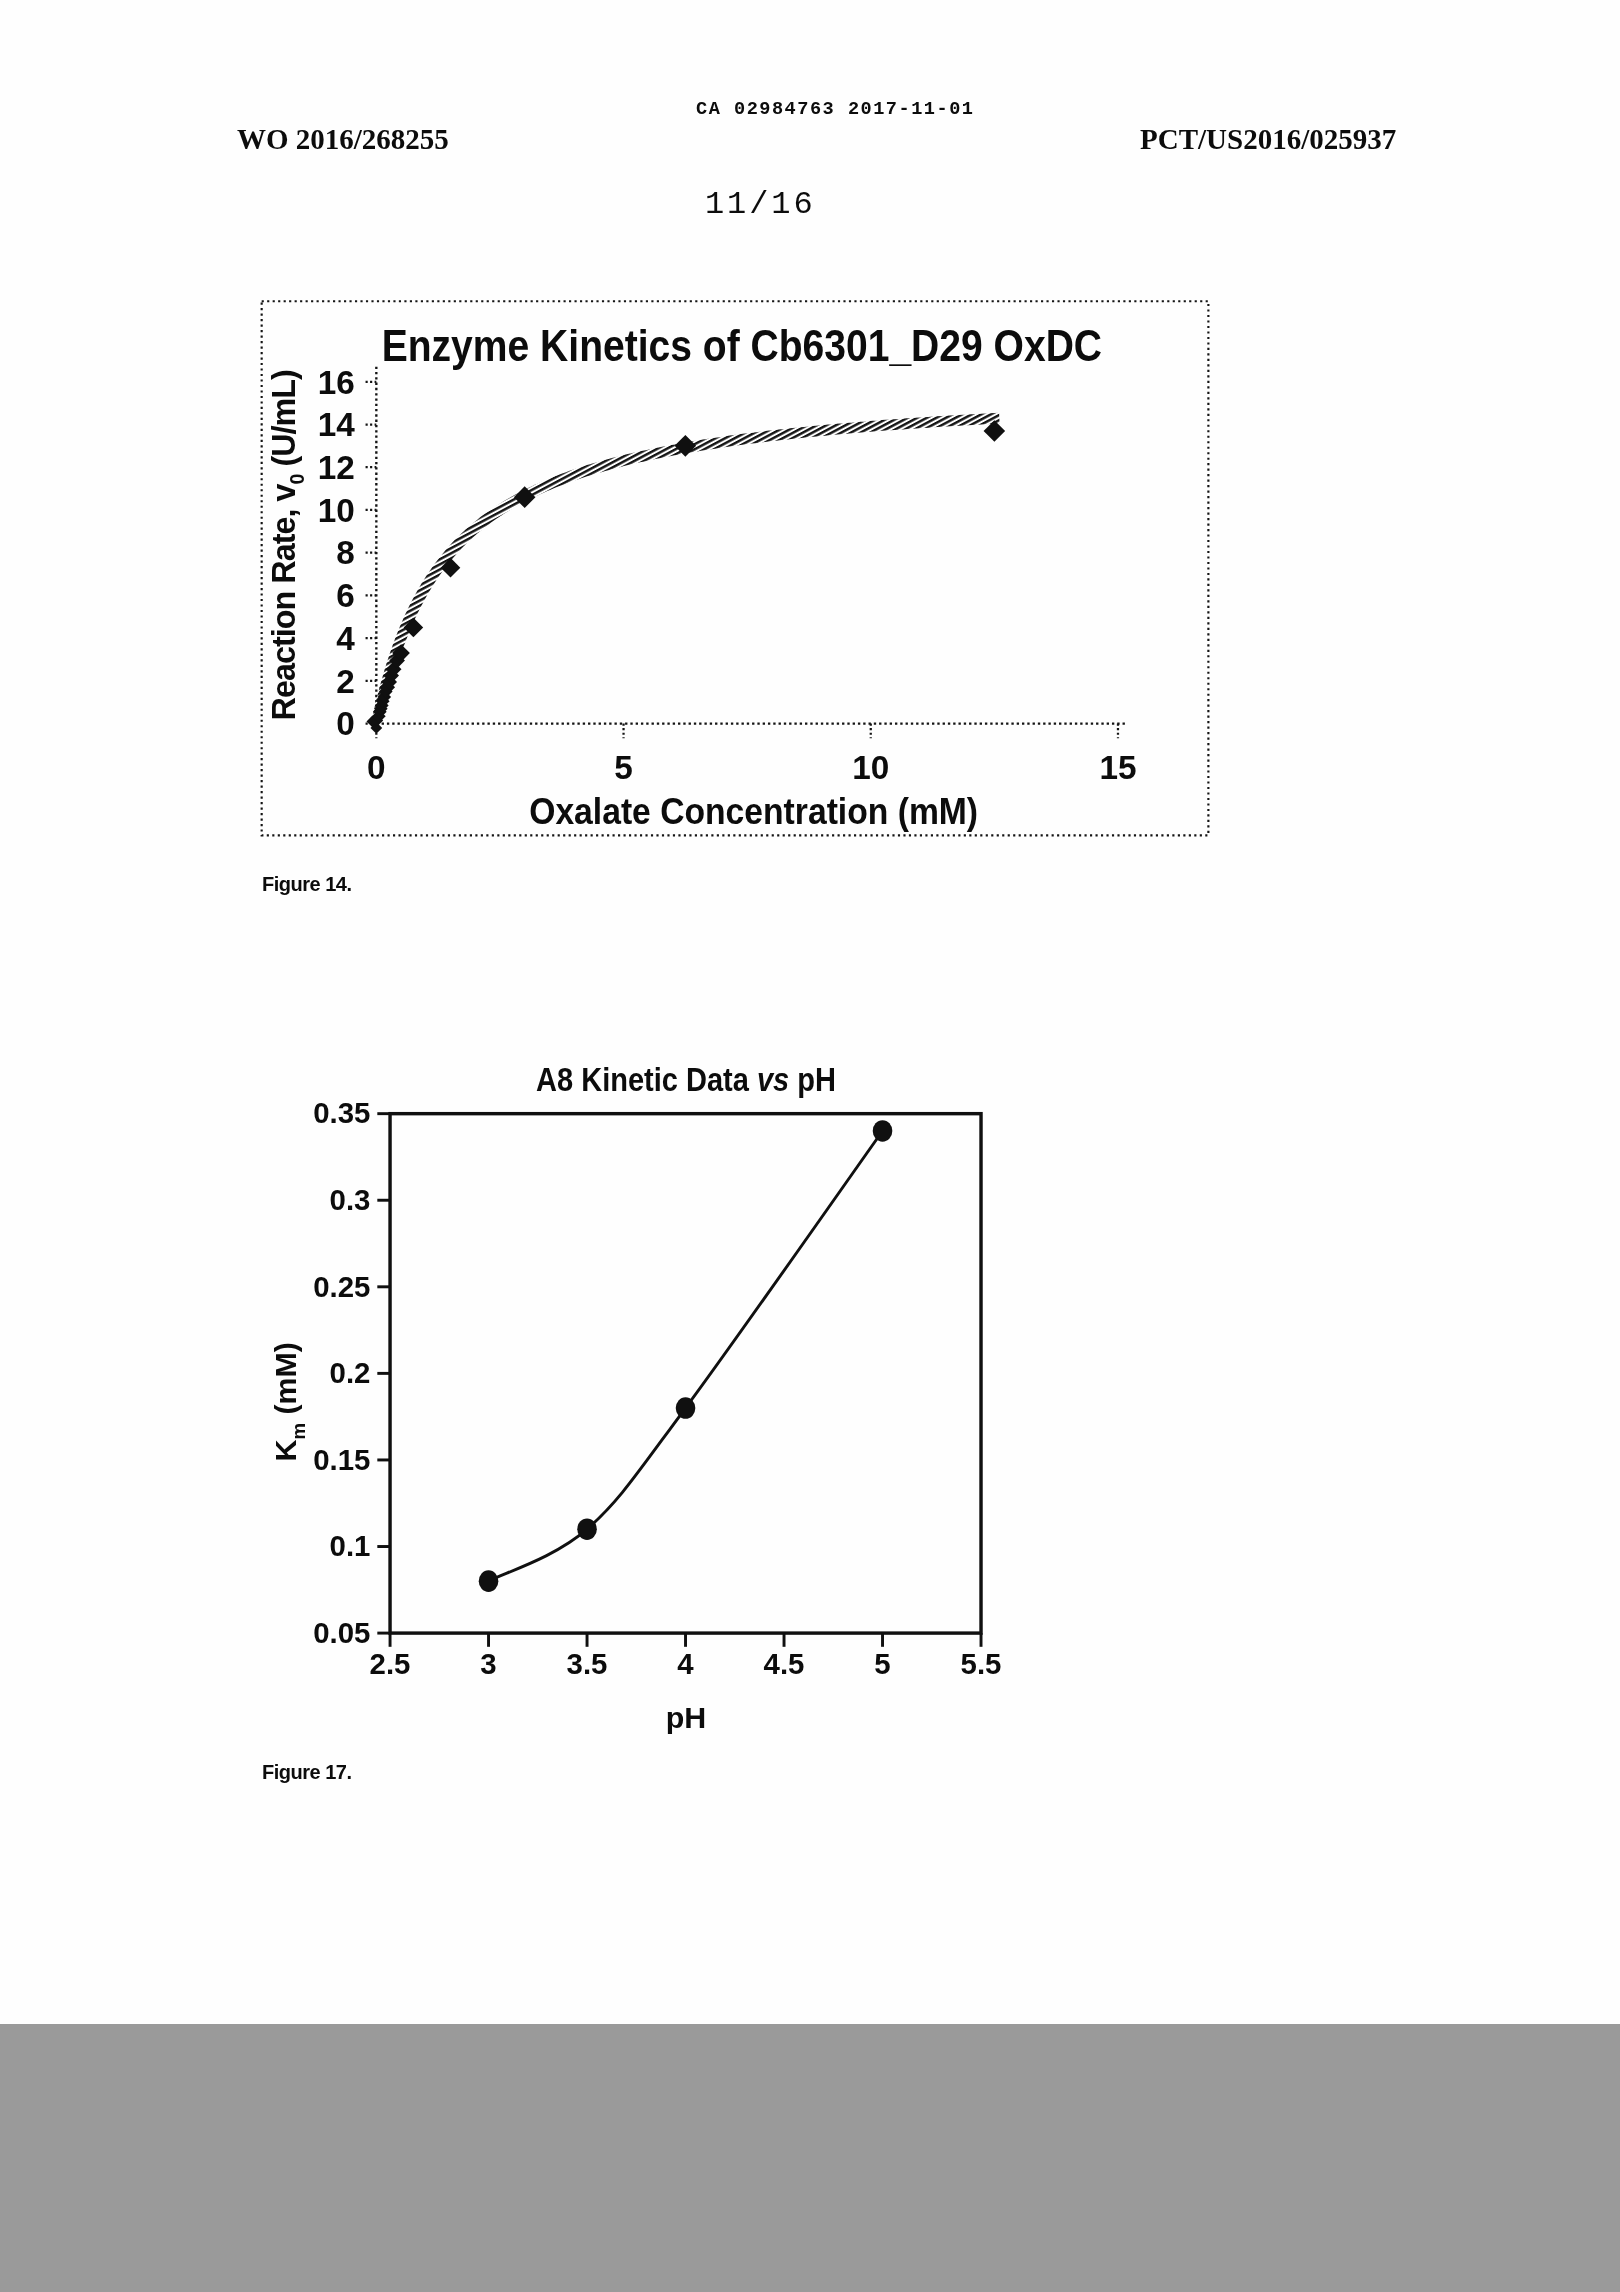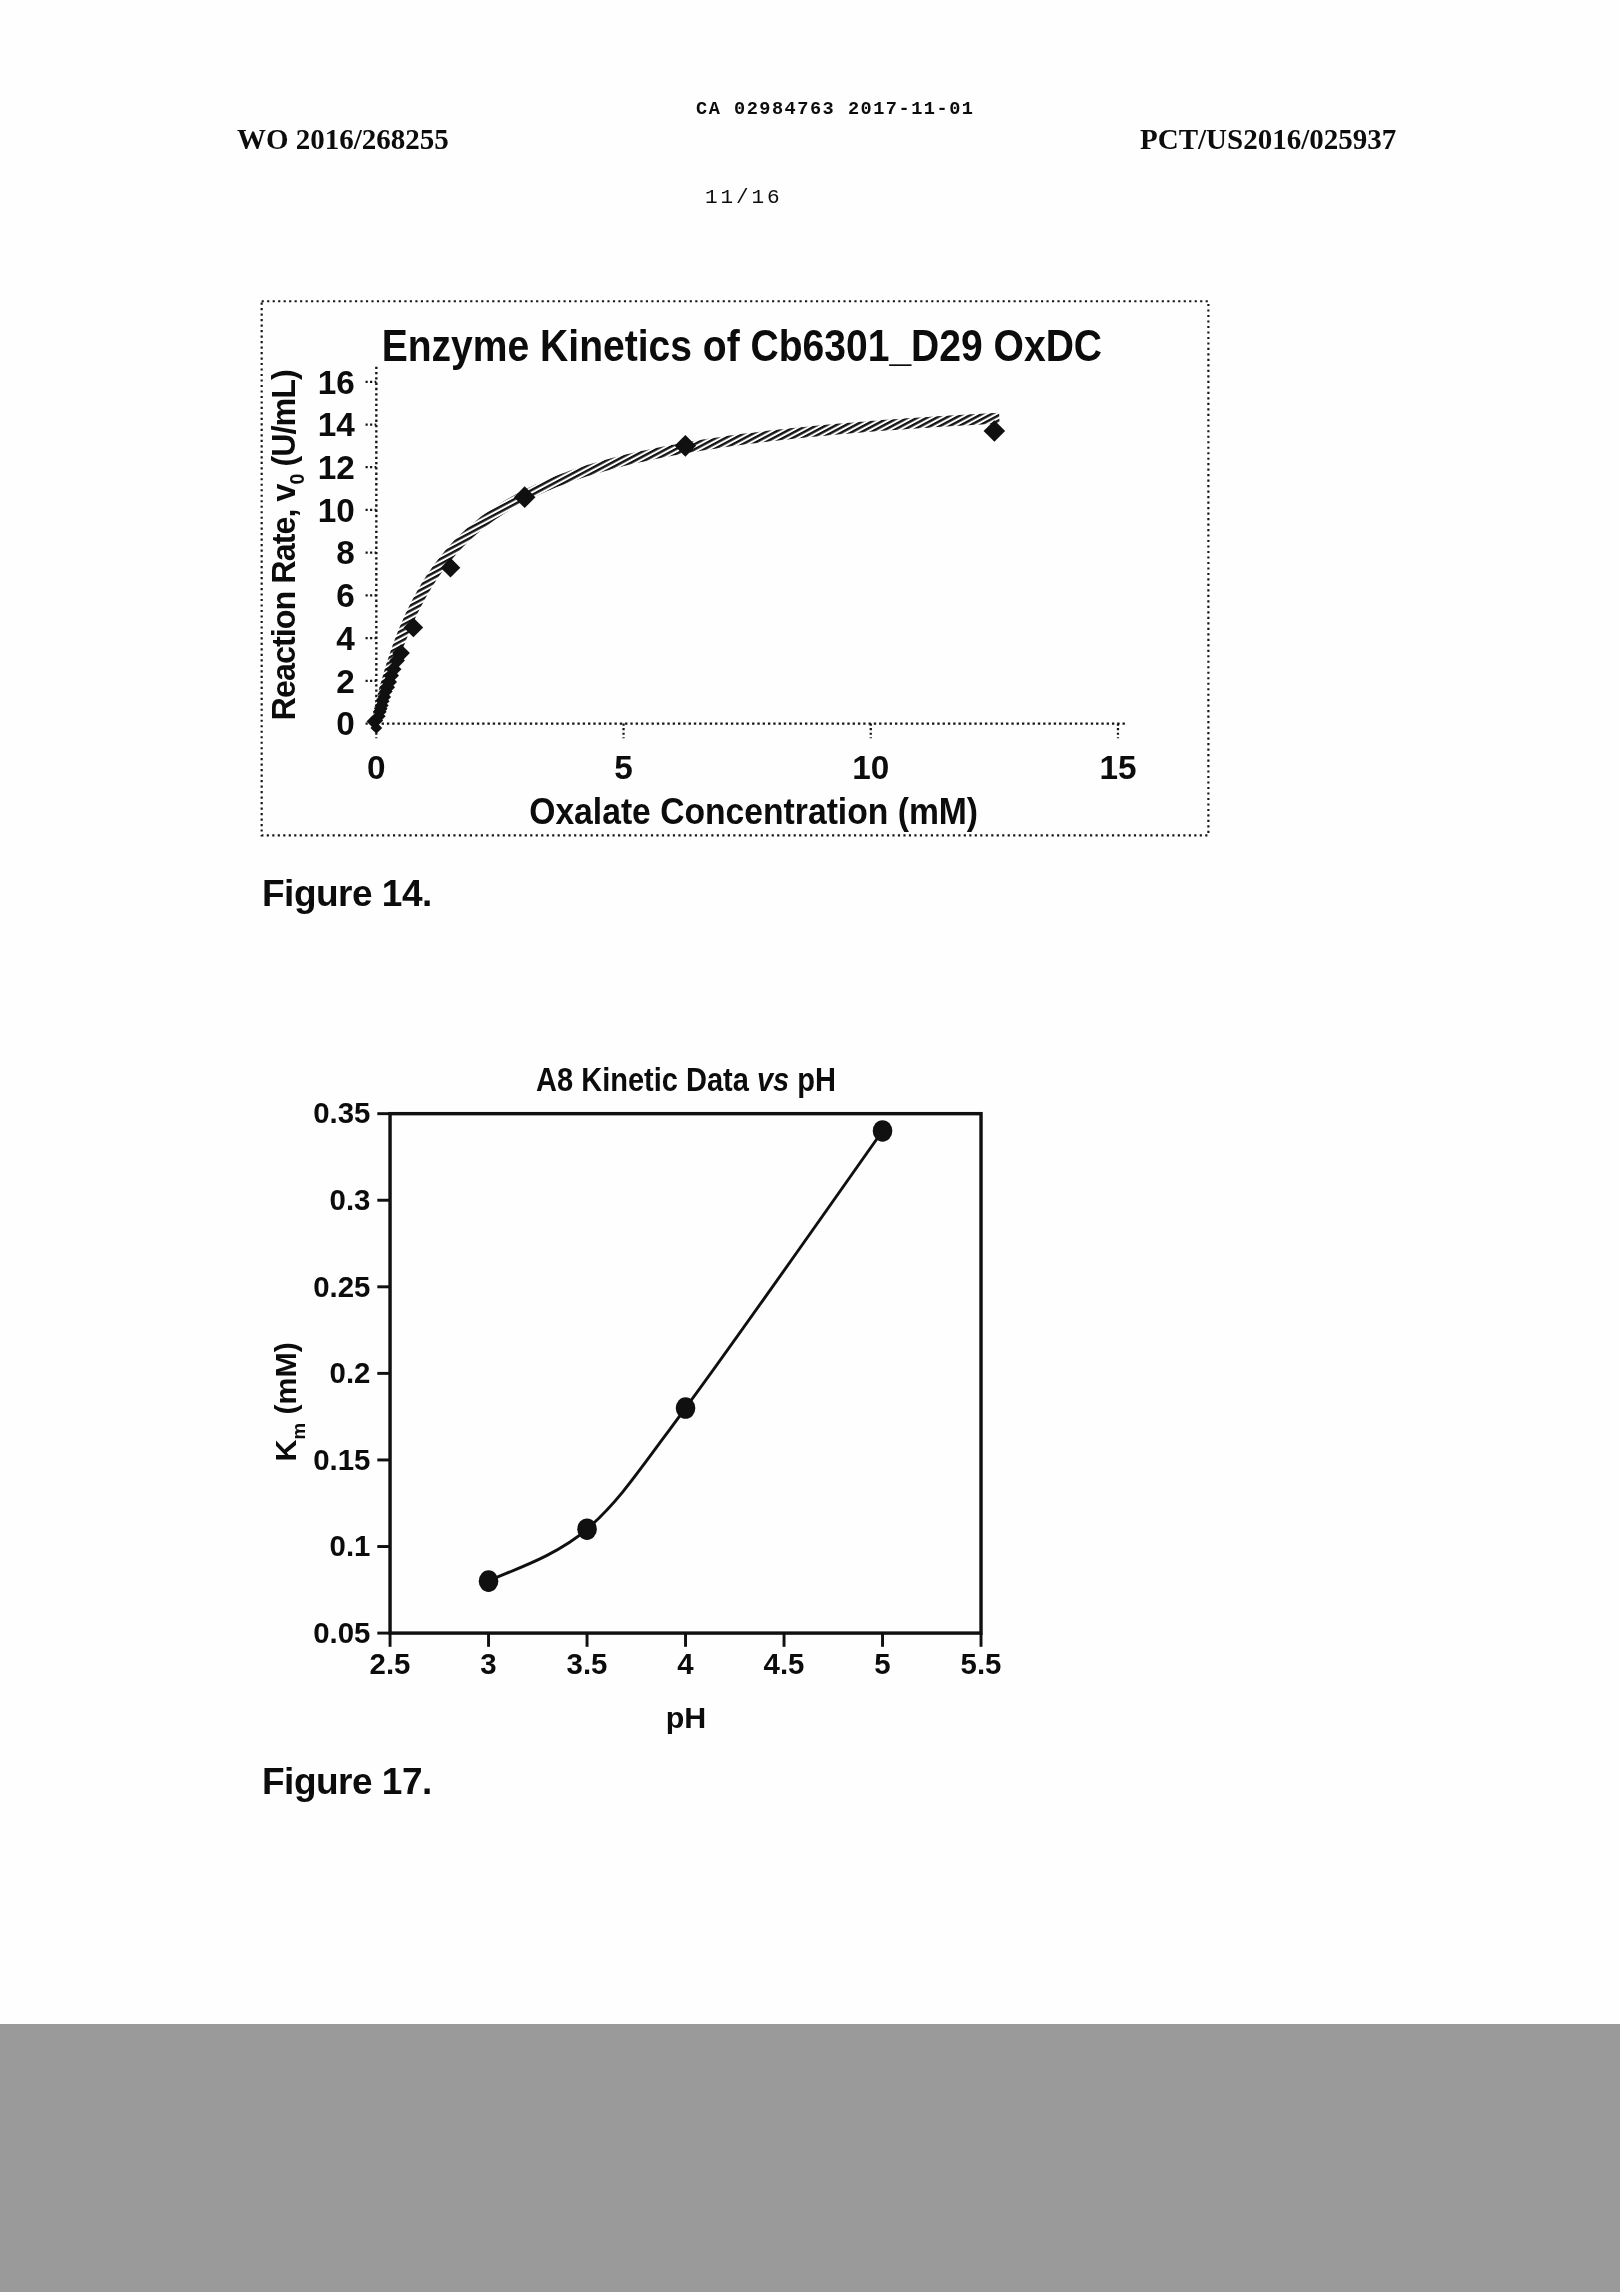--- a/index.html
+++ b/index.html
@@ -7,22 +7,22 @@
     position:relative;width:1620px;height:2024px;margin:0 auto;
     background:#fefefe;color:#0c0c0c;
     font-family:"Liberation Sans",sans-serif;overflow:hidden;
   }
   .abs{position:absolute;white-space:pre;}
   .mono{font-family:"Liberation Mono","DejaVu Sans Mono",monospace;}
   .serif{font-family:"Liberation Serif","DejaVu Serif",serif;}
   .stamp{left:696px;top:99px;font-size:18.6px;letter-spacing:1.5px;font-weight:bold;}
   .hleft{left:237px;top:123px;font-size:29px;font-weight:bold;}
   .hright{left:1140px;top:123px;font-size:29px;font-weight:bold;font-family:Liberation Serif, serif;}
-  .pagenum{left:705px;top:186px;font-size:21px;letter-spacing:2.9px;}
-  .caption{left:262px;font-size:37px;font-weight:bold;letter-spacing:-0.5px;}
+  .pagenum{left:705px;top:186px;font-size:32px;letter-spacing:2.9px;}
+  .caption{left:262px;font-size:20px;font-weight:bold;letter-spacing:-0.5px;}
   #charts{position:absolute;left:0;top:0;}
   svg text{font-family:"Liberation Sans",sans-serif;fill:#0c0c0c;}
 </style>
 </head>
 <body>
 
 <div class="page">
 
   <div class="abs mono stamp">CA 02984763 2017-11-01</div>
   <div class="abs serif hleft">WO 2016/268255</div>

